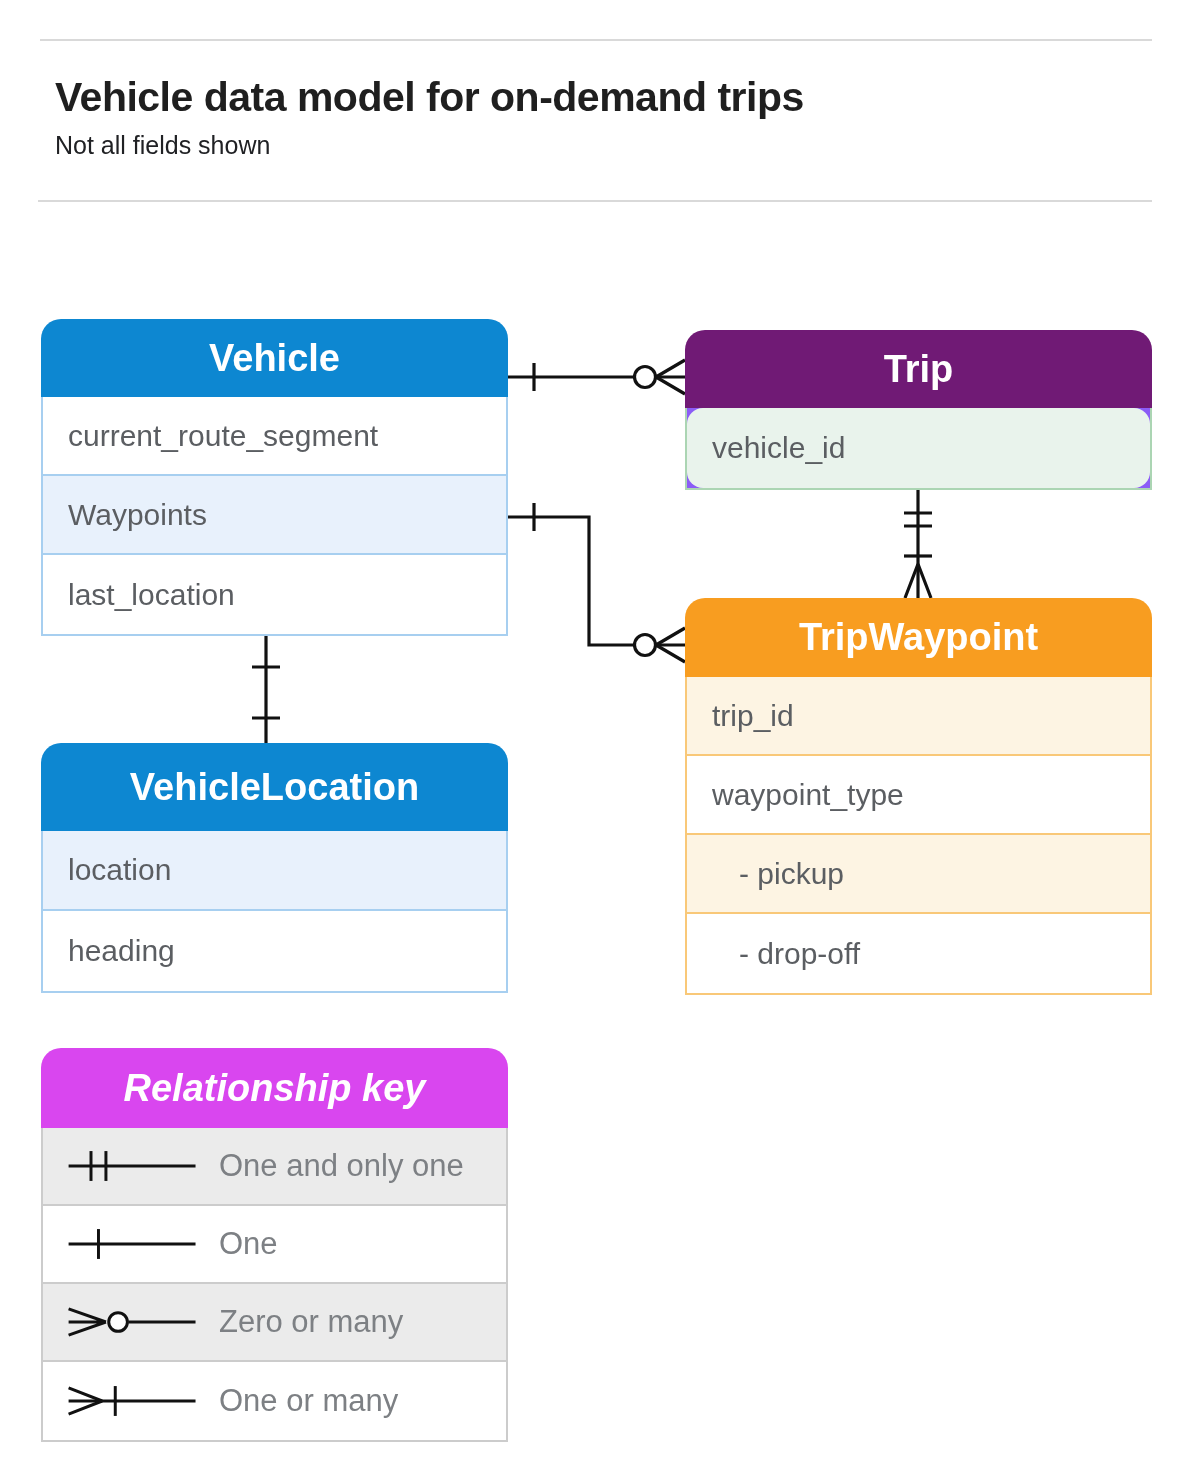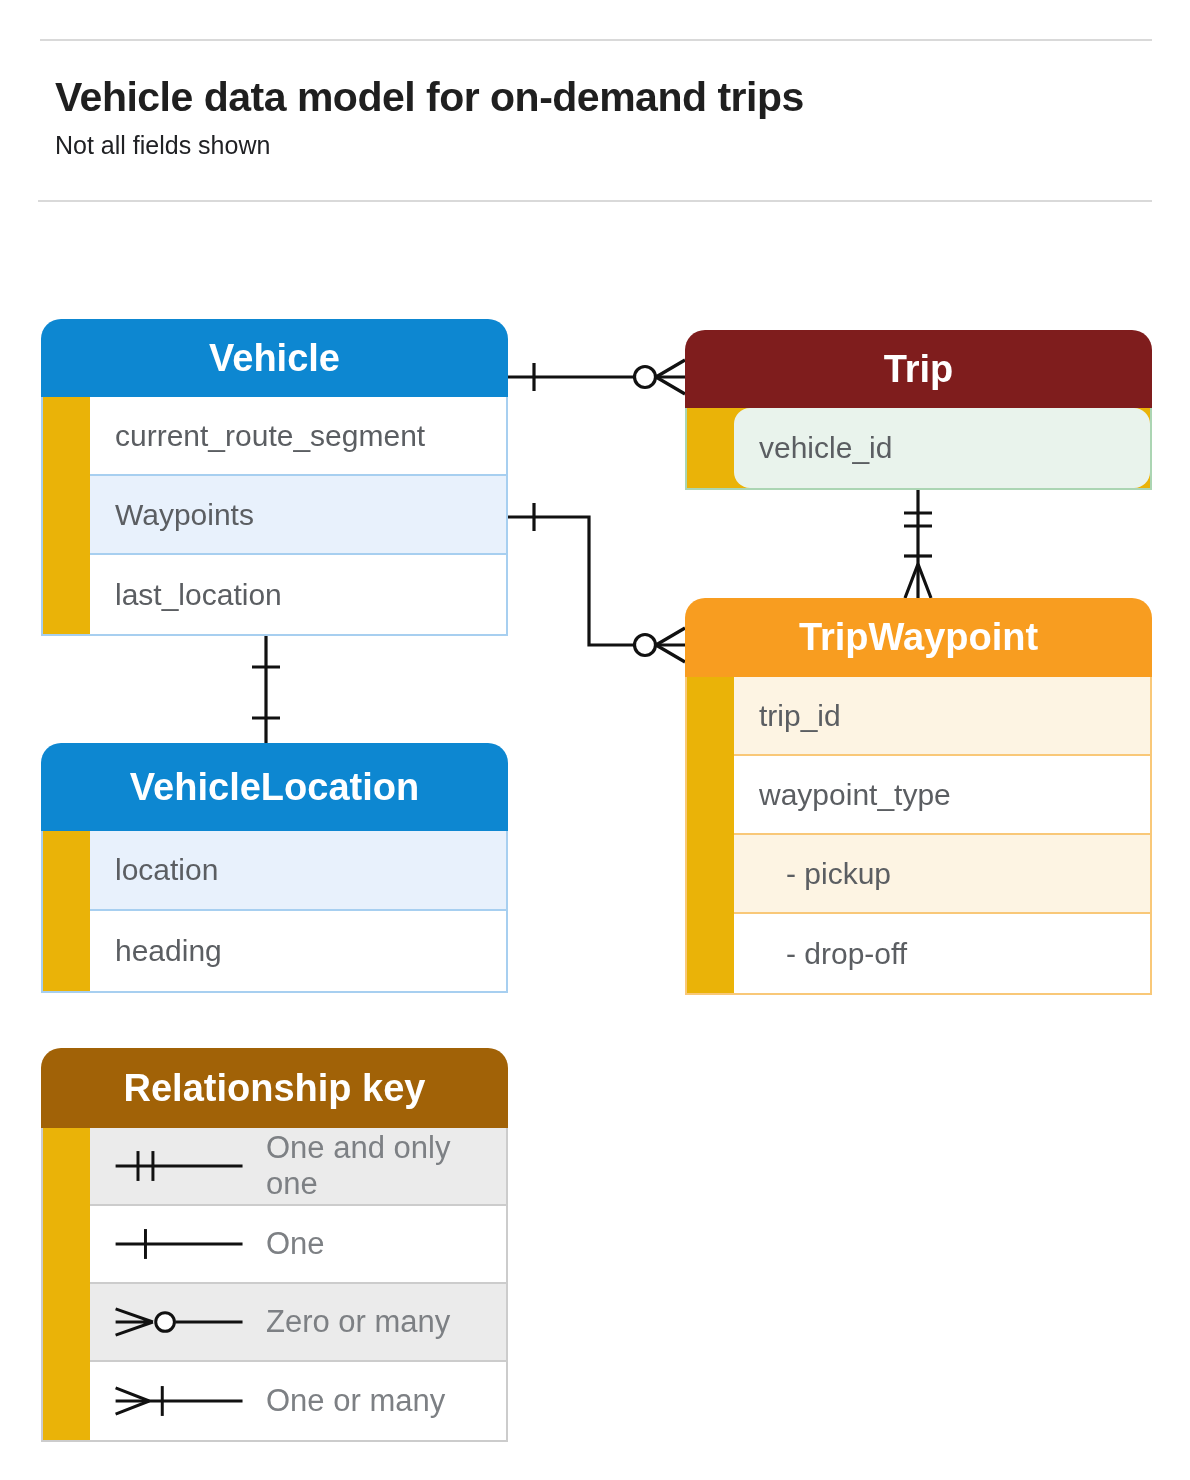--- a/index.html
+++ b/index.html
@@ -20,24 +20,23 @@
   .entity { position:absolute; width:467px; }
   .theme-blue   { --bd:#a7cff0; --shade:#e8f1fc; }
   .theme-green  { --bd:#abd5b3; --shade:#e9f3ec; }
   .theme-orange { --bd:#f9c878; --shade:#fdf4e3; }
   .theme-gray   { --bd:#cccccc; --shade:#ebebeb; }
   .entity-header {
     height:78px; border-radius:20px 20px 0 0; display:flex; align-items:center;
     justify-content:center; color:#ffffff; font-size:38px; font-weight:700;
   }
   .rows {
-    background:#eab308; box-sizing:border-box;
+    background:#8b5cf6; box-sizing:border-box;
     border-left:2px solid var(--bd); border-right:2px solid var(--bd);
     border-bottom:2px solid var(--bd);
-    padding-left:47px;
   }
   .row {
     box-sizing:border-box; height:79px; display:flex; align-items:center;
     padding-left:25px; font-size:30px; color:#5b5e62;
     border-bottom:2px solid var(--bd); background:#ffffff;
   }
   .row:last-child { border-bottom:none; }
   .row.indent { padding-left:52px; }
   .shade-even .row:nth-child(even) { background:var(--shade); }
   .shade-odd  .row:nth-child(odd)  { background:var(--shade); }
@@ -109,21 +108,21 @@
       <div class="row">
           <span>Waypoints</span>
         </div>
       <div class="row">
           <span>last_location</span>
         </div>
     </div>
   </div>
 
   <div class="entity entity-trip theme-green" style="left:685px; top:330px;">
-    <div class="entity-header" style="background: #7f1d1d;">
+    <div class="entity-header" style="background: #701a75;">
       <span>Trip</span>
     </div>
     <div class="rows shade-odd">
       <div class="row">
           <span>vehicle_id</span>
         </div>
     </div>
   </div>
 
   <div class="entity entity-tripwaypoint theme-orange" style="left:685px; top:598px;">
@@ -154,21 +153,21 @@
       <div class="row">
           <span>location</span>
         </div>
       <div class="row">
           <span>heading</span>
         </div>
     </div>
   </div>
 
   <div class="entity key-box theme-gray" style="left:41px; top:1048px;">
-    <div class="entity-header" style="background: #a16207;">
+    <div class="entity-header" style="background: #d946ef; font-style: italic;">
       <span>Relationship key</span>
     </div>
     <div class="rows shade-odd">
       <div class="row">
         <svg class="key-symbol" width="140" height="44" viewBox="0 0 150 44">
           <line x1="6" y1="22" x2="142" y2="22"></line>
           <line x1="30" y1="6" x2="30" y2="38"></line>
           <line x1="46" y1="6" x2="46" y2="38"></line>
         </svg>
         <span class="key-label">One and only one</span>

